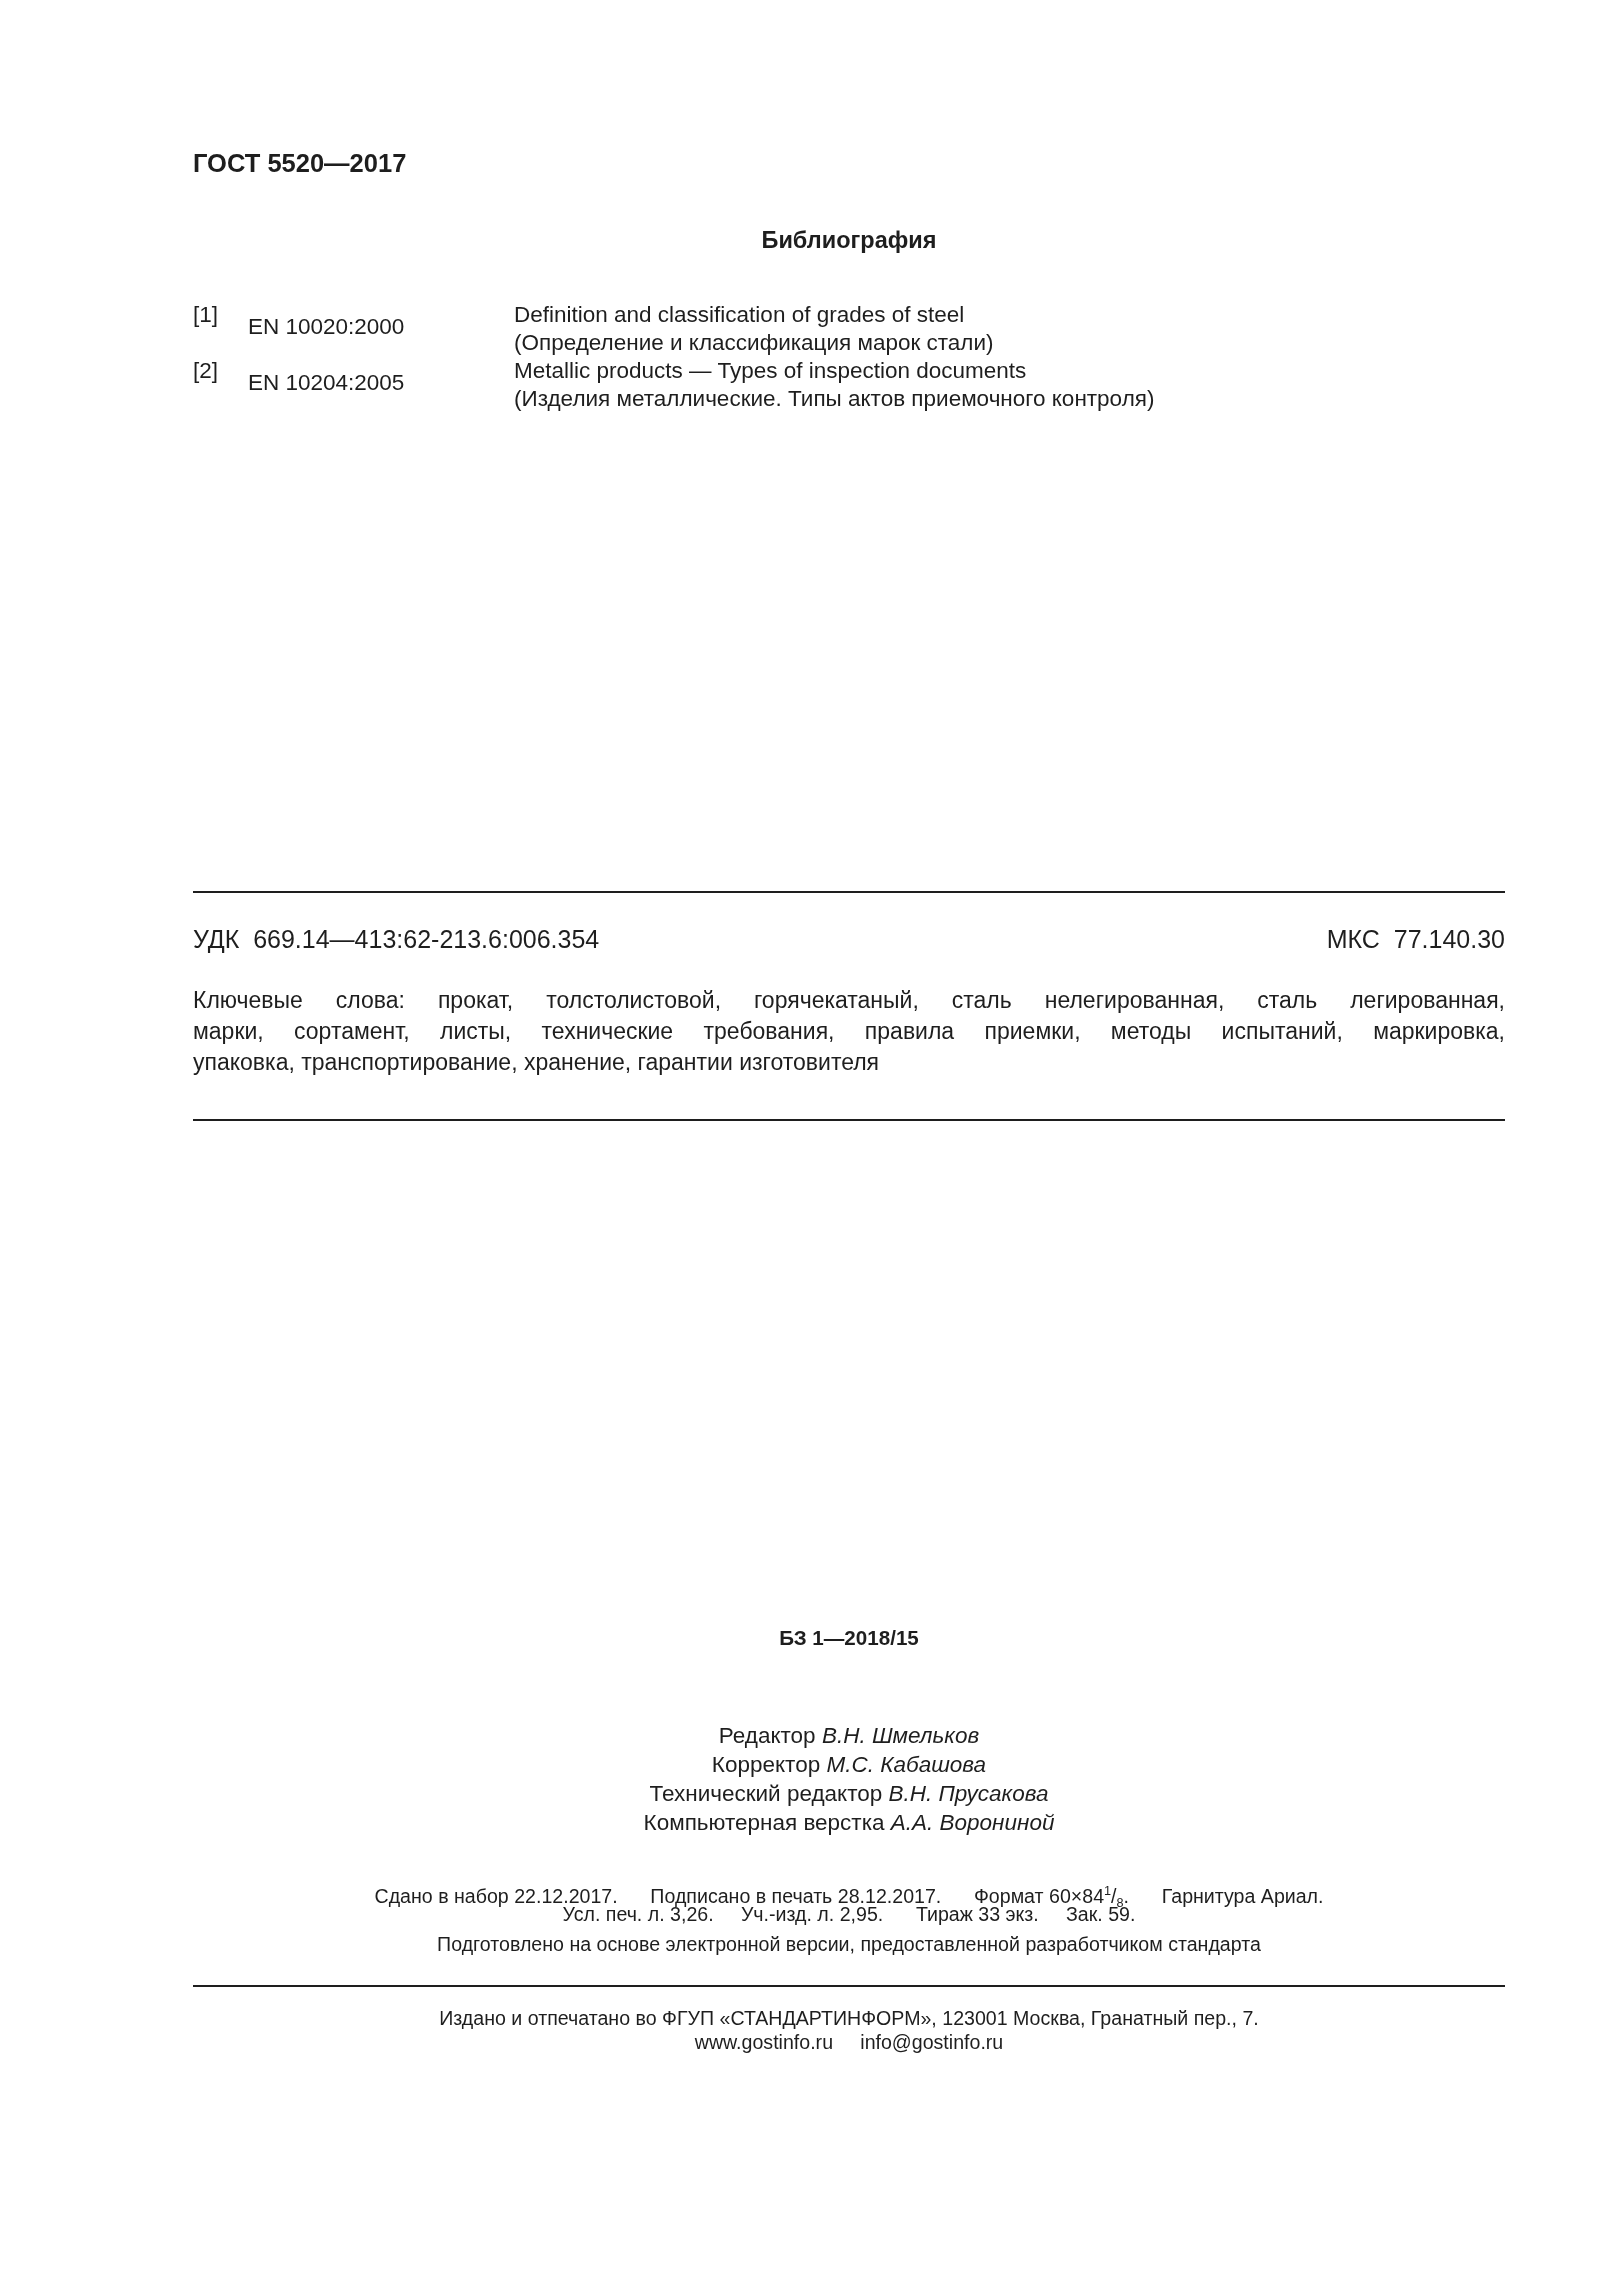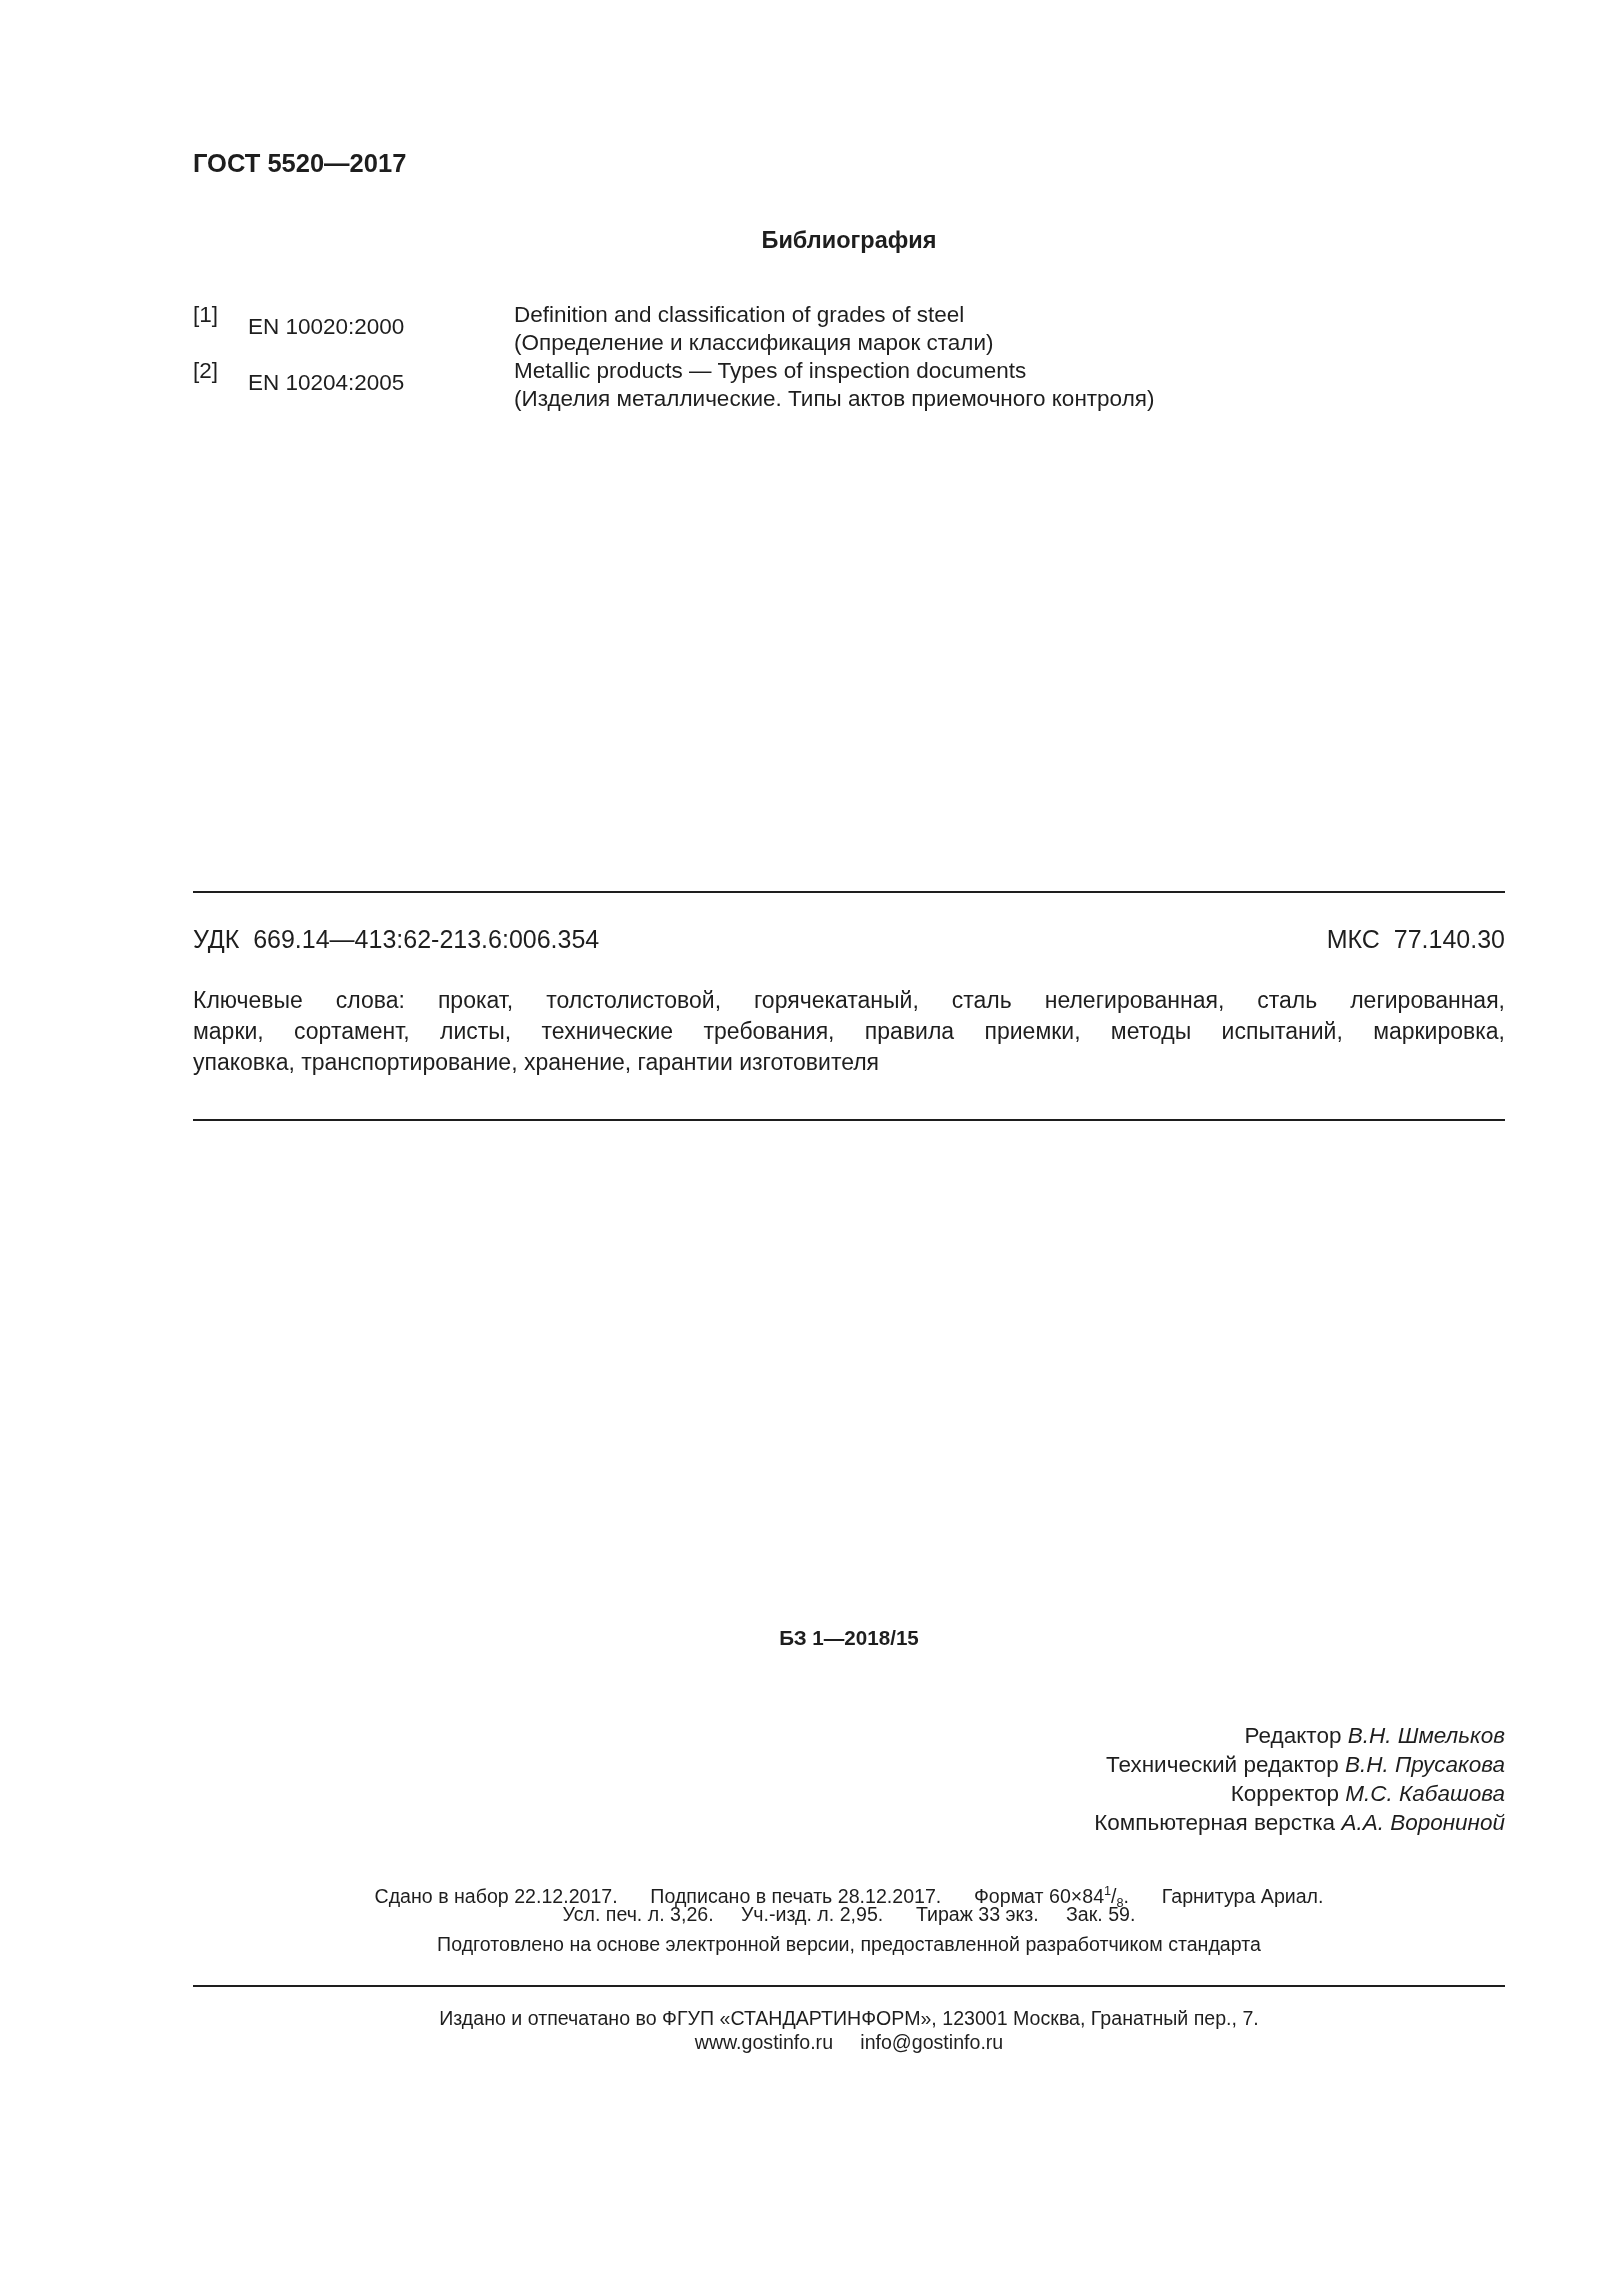--- a/index.html
+++ b/index.html
@@ -15,21 +15,21 @@
     .bib-num { position: absolute; left: 0; top: 0; }
     .bib-code { position: absolute; left: 55px; top: 12px; }
     .bib-desc { margin-left: 321px; }
     .rule { left: 193px; width: 1312px; background: #1e1e1e; }
     .rule.thick { height: 2px; }
     .rule.thin { height: 1.5px; }
     .udk-row { left: 193px; width: 1312px; top: 926px; font-size: 25px; line-height: 27.4px; display: flex; justify-content: space-between; }
     .keywords { left: 193px; width: 1312px; top: 985px; font-size: 23px; line-height: 31px; text-align: justify; }
     .keywords .last { text-align: left; }
     .bz { left: 193px; width: 1312px; top: 1625px; text-align: center; font-size: 20.6px; font-weight: bold; line-height: 25.5px; }
-    .staff { left: 193px; width: 1312px; top: 1721px; text-align: right; font-size: 22.5px; line-height: 29px; }
+    .staff { left: 193px; width: 1312px; top: 1721px; text-align: center; font-size: 22.5px; line-height: 29px; }
     .staff i { font-style: italic; }
     .imprint { left: 193px; width: 1312px; text-align: center; font-size: 19.6px; line-height: 23.5px; white-space: pre; }
     .sup { font-size: 12.7px; vertical-align: 7.8px; }
     .sub { font-size: 12.7px; vertical-align: -3.9px; }
   </style>
 </head>
 <body>
 
 <div class="abs header-title">ГОСТ 5520—2017</div>
 
@@ -62,22 +62,22 @@
   <div style="text-align-last: justify;">марки, сортамент, листы, технические требования, правила приемки, методы испытаний, маркировка,</div>
   <div class="last">упаковка, транспортирование, хранение, гарантии изготовителя</div>
 </div>
 
 <div class="abs rule thick" style="top:1119px;"></div>
 
 <div class="abs bz">БЗ 1—2018/15</div>
 
 <div class="abs staff">
   <div><span>Редактор</span> <i>В.Н. Шмельков</i></div>
+  <div><span>Корректор</span> <i>М.С. Кабашова</i></div>
   <div><span>Технический редактор</span> <i>В.Н. Прусакова</i></div>
-  <div><span>Корректор</span> <i>М.С. Кабашова</i></div>
   <div><span>Компьютерная верстка</span> <i>А.А. Ворониной</i></div>
 </div>
 
 <div class="abs imprint" style="top:1880px;"><span>Сдано в набор 22.12.2017.</span>      <span>Подписано в печать 28.12.2017.</span>      <span><span>Формат 60×84</span><span class="sup">1</span>/<span class="sub">8</span><span>.</span></span>      <span>Гарнитура Ариал.</span></div>
 
 <div class="abs imprint" style="top:1903px;"><span>Усл. печ. л. 3,26.</span>     <span>Уч.-изд. л. 2,95.</span>      <span>Тираж 33 экз.</span>     <span>Зак. 59.</span></div>
 
 <div class="abs imprint" style="top:1933px;">Подготовлено на основе электронной версии, предоставленной разработчиком стандарта</div>
 
 <div class="abs rule thin" style="top:1985px;"></div>

